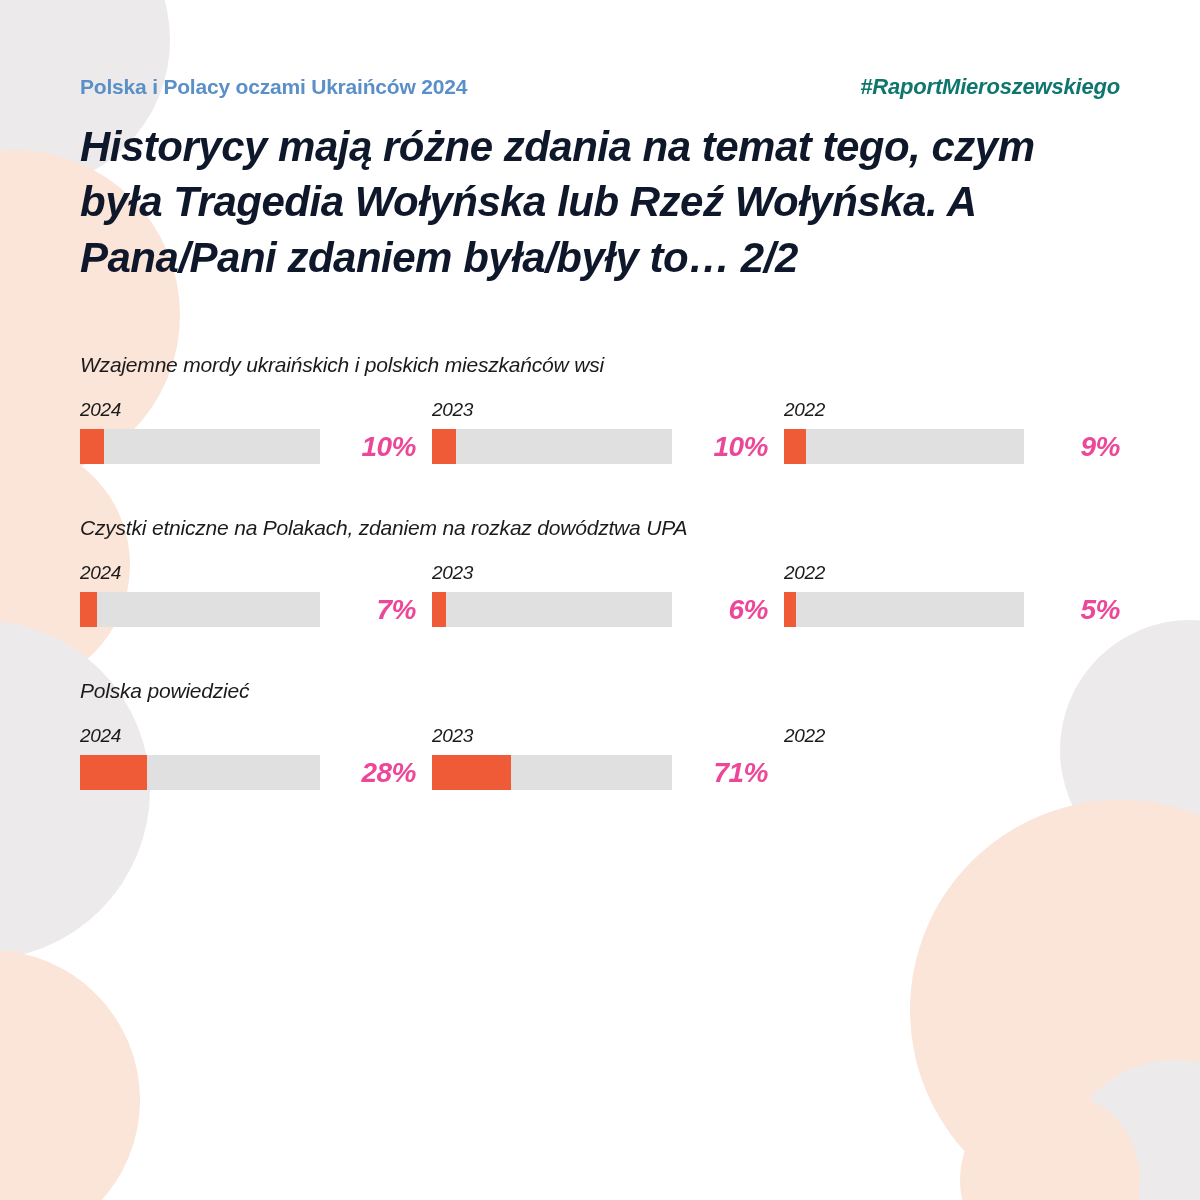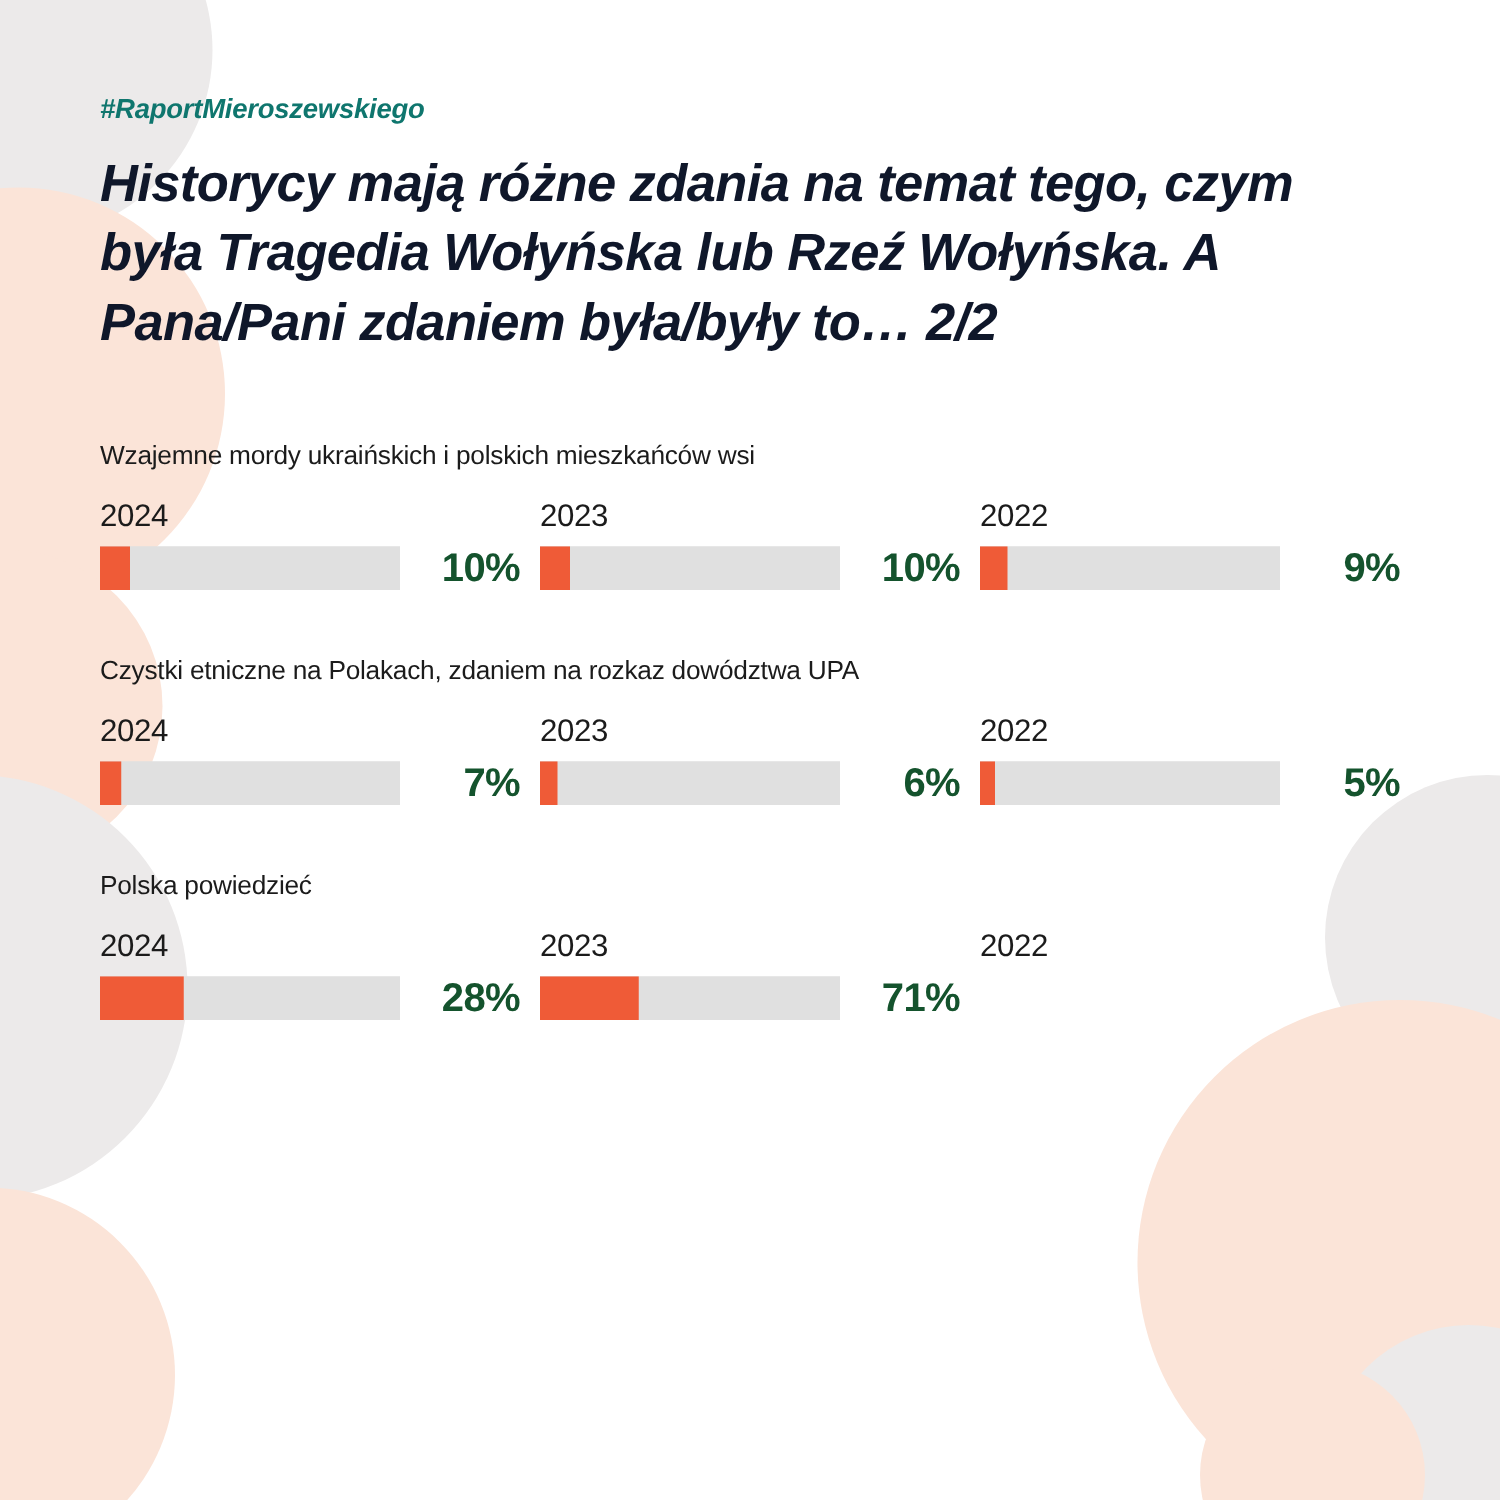--- a/index.html
+++ b/index.html
@@ -110,38 +110,39 @@
     font-style: italic;
     letter-spacing: -0.5px;
     max-width: 1070px;
   }
 
   .groups {
     margin-top: 68px;
   }
   .group {
     margin-bottom: 52px;
+    font-style: italic;
   }
   .group-title {
     color: #1b1b1b;
     font-size: 21px;
     font-weight: normal;
     letter-spacing: -0.2px;
     margin-bottom: 22px;
   }
   .bars {
     display: flex;
     justify-content: space-between;
   }
   .bar-block {
     width: 336px;
   }
   .year {
     color: #1b1b1b;
-    font-size: 25px;
+    font-size: 19px;
     font-weight: normal;
     letter-spacing: -0.3px;
     margin-bottom: 8px;
   }
   .bar-row {
     display: flex;
     align-items: center;
   }
   .track {
     width: 240px;
@@ -149,22 +150,22 @@
     background: #e0e0e0;
     position: relative;
     overflow: hidden;
     flex: 0 0 auto;
   }
   .fill {
     height: 100%;
     background: #ef5b37;
   }
   .value {
-    color: #14532d;
-    font-size: 32px;
+    color: #ec4899;
+    font-size: 28px;
     font-weight: bold;
     letter-spacing: -0.5px;
     flex: 1 1 auto;
     text-align: right;
   }
 </style>
 </head>
 <body>
 
 <div class="bg">
@@ -175,20 +176,21 @@
   <div class="blob blob-peach-bl"></div>
   <div class="blob blob-grey-right"></div>
   <div class="blob blob-peach-br"></div>
   <div class="blob blob-grey-br"></div>
   <div class="blob blob-peach-br2"></div>
 </div>
 
 <div class="page">
 
   <div class="topbar">
+    <div class="kicker">Polska i Polacy oczami Ukraińców 2024</div>
     <div class="hashtag">#RaportMieroszewskiego</div>
   </div>
 
   <div class="headline">Historycy mają różne zdania na temat tego, czym była Tragedia Wołyńska lub Rzeź Wołyńska. A Pana/Pani zdaniem była/były to… 2/2</div>
 
   <div class="groups">
 
     <div class="group">
       <div class="group-title">Wzajemne mordy ukraińskich i polskich mieszkańców wsi</div>
       <div class="bars">

